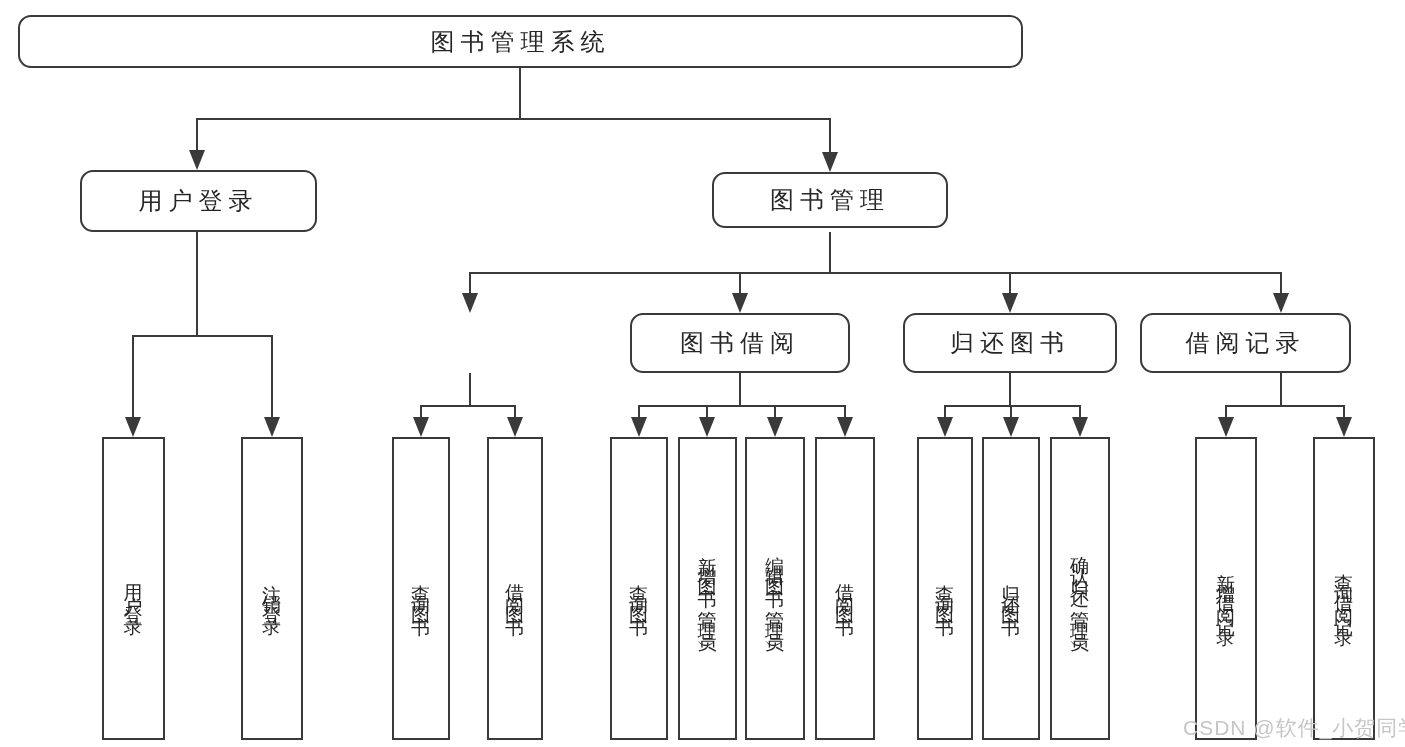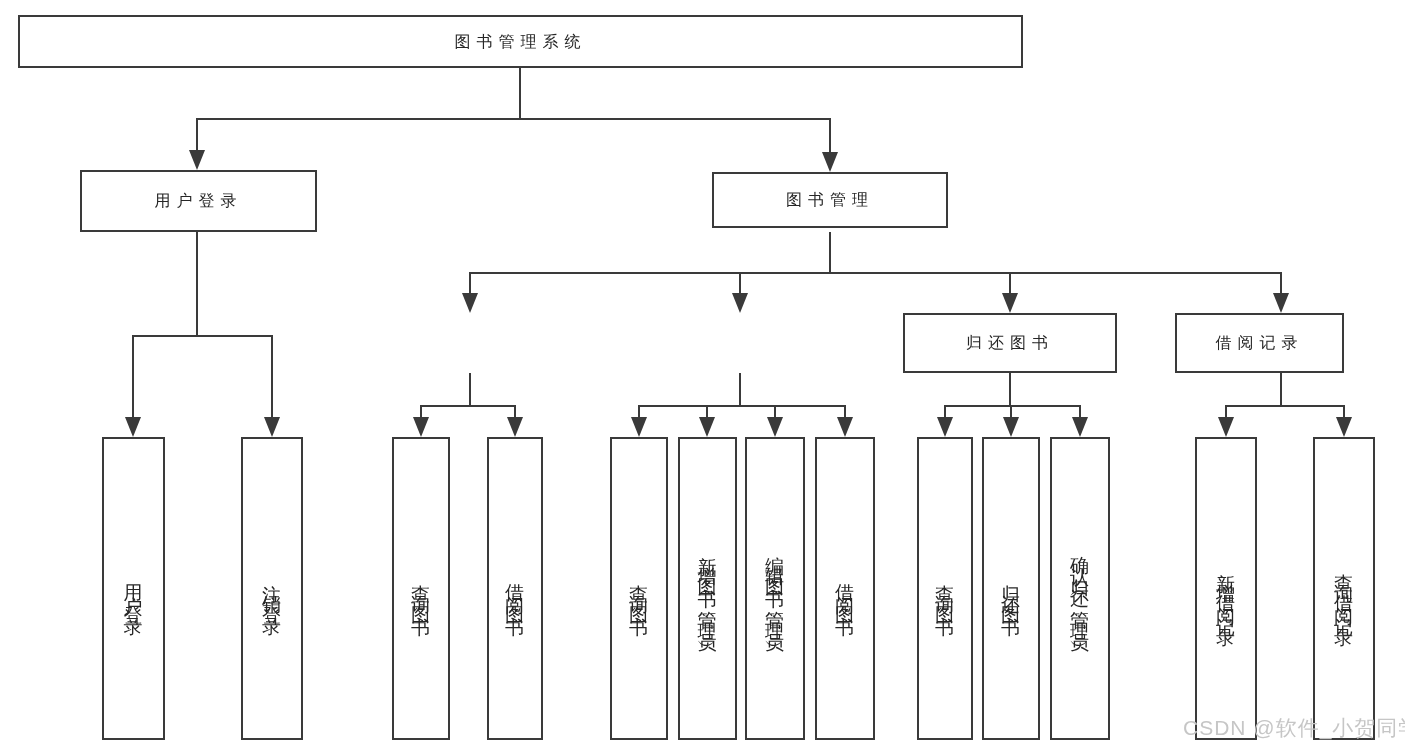--- a/index.html
+++ b/index.html
@@ -13,23 +13,24 @@
   .node {
     position:absolute;
     box-sizing:border-box;
     border:2px solid #3a3a3a;
     background:#ffffff;
     display:flex; align-items:center; justify-content:center;
     color:#262626;
     line-height:1;
   }
   .h-node {
-    font-size:16px;
+    font-size:24px;
     letter-spacing:6px;
     padding-left:0;
+    border-radius:13px;
   }
   .v-node {
     writing-mode:vertical-rl;
     text-orientation:mixed;
     font-size:19px;
     letter-spacing:11px;
     padding-top:4px;
   }
   .hline, .vline { position:absolute; background:#3a3a3a; }
   .hline { height:2px; }
@@ -109,22 +110,23 @@
       <div class="arrow" style="left: 1218px; top: 417px;"></div>
       <div class="vline" style="left: 1343px; top: 405px; height: 14px;"></div>
       <div class="arrow" style="left: 1336px; top: 417px;"></div>
     </div>
 
   <div class="node h-node" style="left:18px;top:15px;width:1005px;height:53px">图书管理系统</div>
 
   <div class="node h-node" style="left:80px;top:170px;width:237px;height:62px">用户登录</div>
   <div class="node h-node" style="left:712px;top:172px;width:236px;height:56px">图书管理</div>
 
+  <div class="node h-node" style="left:630px;top:313px;width:220px;height:60px">图书借阅</div>
   <div class="node h-node" style="left:903px;top:313px;width:214px;height:60px">归还图书</div>
-  <div class="node h-node" style="left:1175px;top:313px;width:169px;height:60px">借阅记录</div>
+  <div class="node h-node" style="left:1140px;top:313px;width:211px;height:60px">借阅记录</div>
 
   <div class="node v-node" style="left:102px;top:437px;width:63px;height:303px">用户登录</div>
   <div class="node v-node" style="left:241px;top:437px;width:62px;height:303px">注销登录</div>
 
   <div class="node v-node" style="left:392px;top:437px;width:58px;height:303px">查询图书</div>
   <div class="node v-node" style="left:487px;top:437px;width:56px;height:303px">借阅图书</div>
 
   <div class="node v-node" style="left:610px;top:437px;width:58px;height:303px">查询图书</div>
   <div class="node v-node" style="left:678px;top:437px;width:59px;height:303px">新增图书（管理员）</div>
   <div class="node v-node" style="left:745px;top:437px;width:60px;height:303px">编辑图书（管理员）</div>

